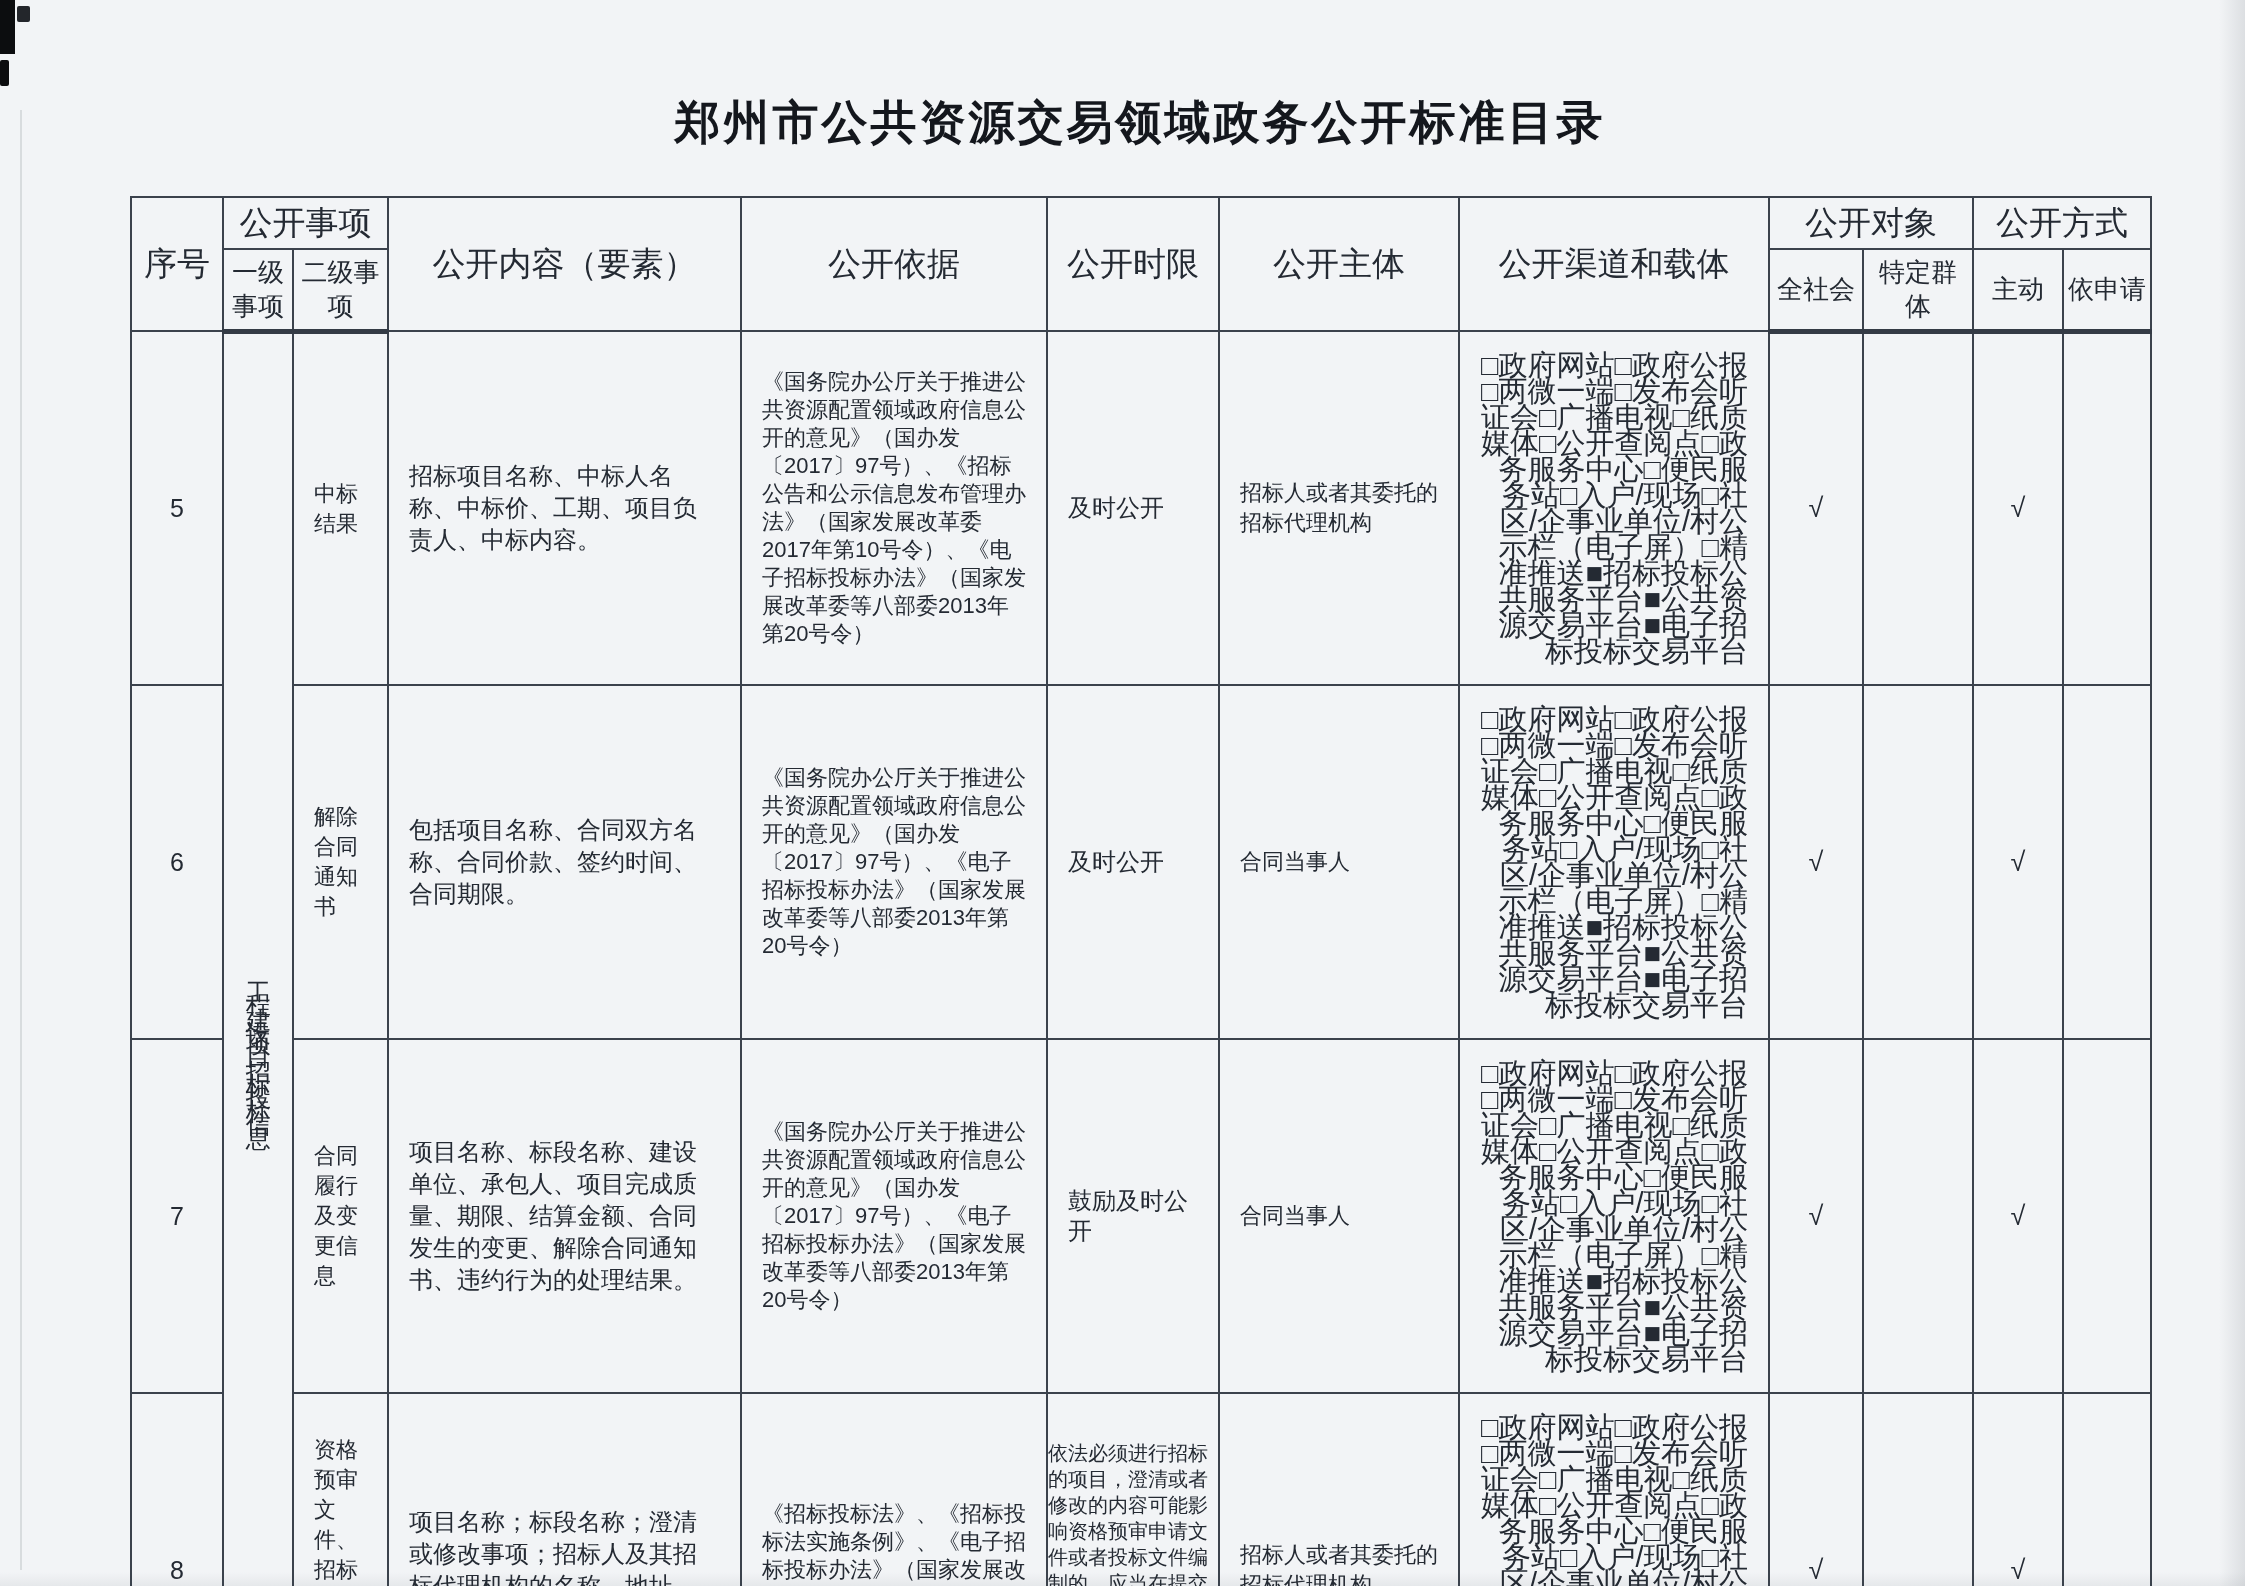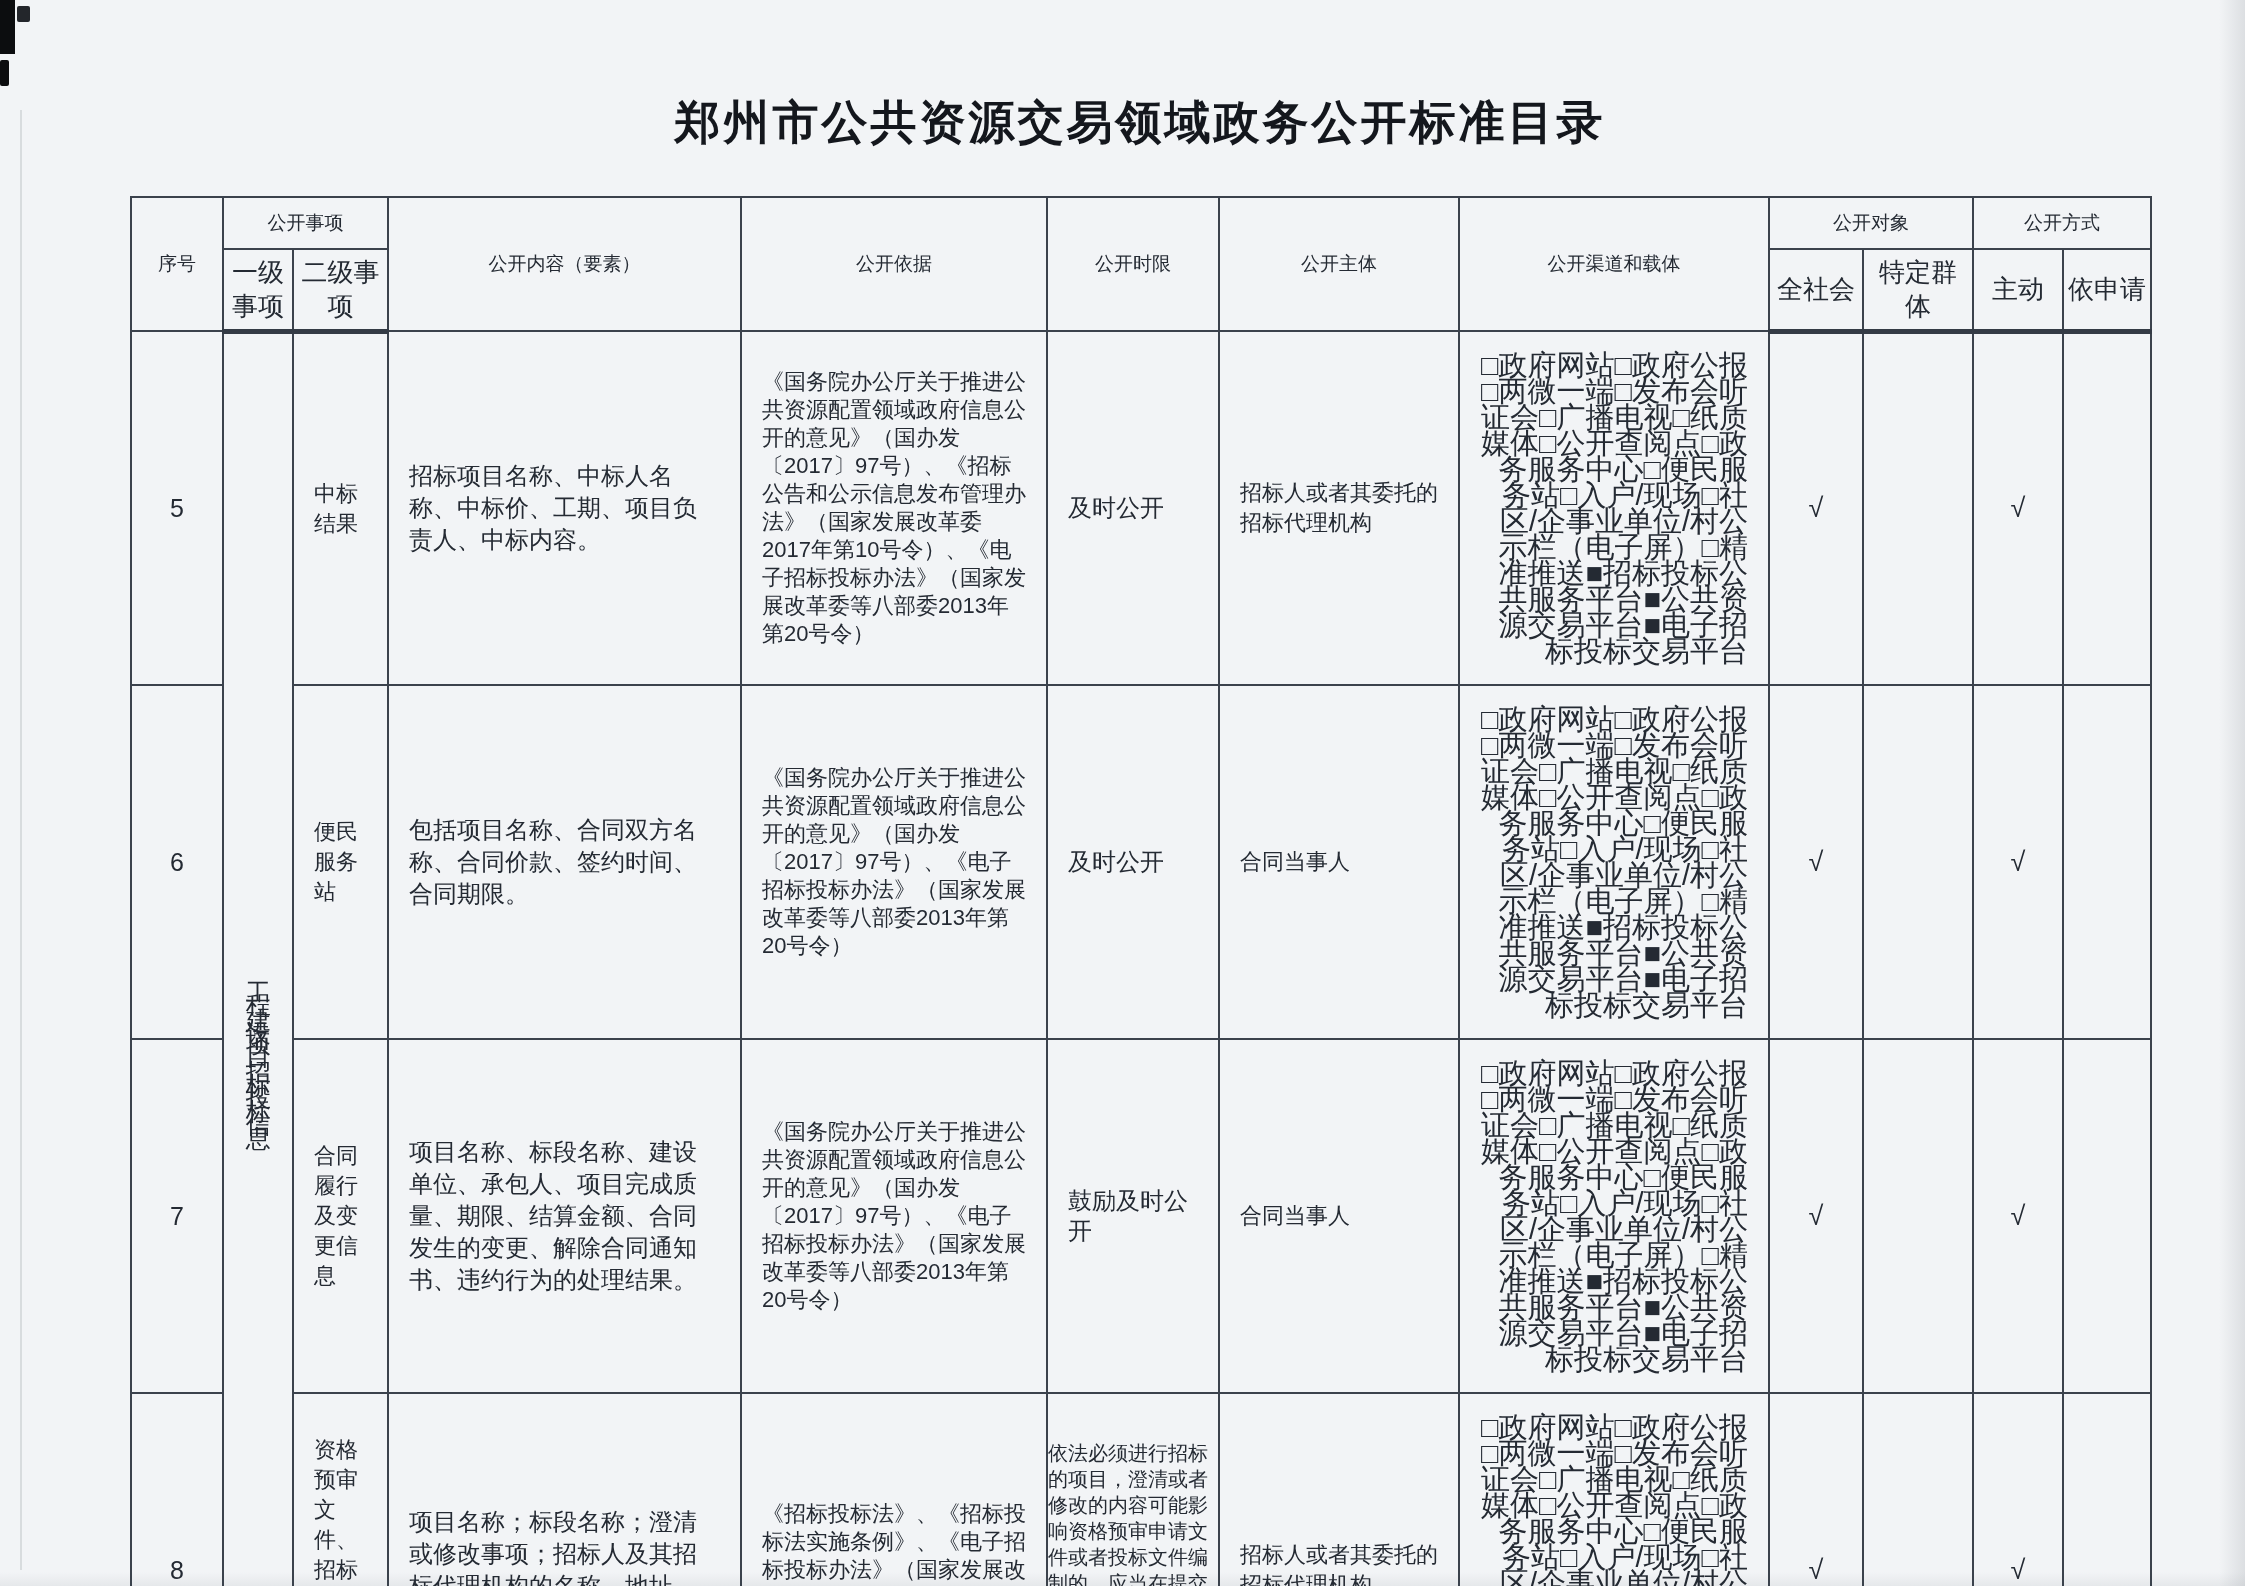--- a/index.html
+++ b/index.html
@@ -37,21 +37,21 @@
   }
   table.std th,table.std td{
     border:2px solid #3b424c;
     padding:20px;
     vertical-align:middle;
     font-weight:400;
     color:#242a33;
     overflow:hidden;
   }
   table.std thead th{
-    text-align:center;font-size:19px;line-height:34px;padding:4px;
+    text-align:center;font-size:33px;line-height:34px;padding:4px;
   }
   table.std thead tr.sub th{border-bottom:5px solid #343b45;}
   table.std thead tr.sub th{font-size:26px;}
   tr.hrow1{height:52px;}
   tr.hrow2{height:82px;}
   tr.r5{height:258px;}
   tr.r6{height:257px;}
   tr.r7{height:275px;}
   tr.r8{height:308px;}
 
@@ -141,21 +141,21 @@
         <td class="c-time">及时公开</td>
         <td class="c-subject">招标人或者其委托的招标代理机构</td>
         <td class="c-channels">□政府网站□政府公报□两微一端□发布会听证会□广播电视□纸质媒体□公开查阅点□政务服务中心□便民服务站□入户/现场□社区/企事业单位/村公示栏（电子屏）□精准推送■招标投标公共服务平台■公共资源交易平台■电子招标投标交易平台</td>
         <td class="c-check">√</td>
         <td class="c-check"></td>
         <td class="c-check">√</td>
         <td class="c-check"></td>
       </tr>
       <tr class="r6">
         <td class="c-serial">6</td>
-        <td class="c-level2">便民服务站</td>
+        <td class="c-level2">解除合同通知书</td>
         <td class="c-content">包括项目名称、合同双方名称、合同价款、签约时间、合同期限。</td>
         <td class="c-basis">《国务院办公厅关于推进公共资源配置领域政府信息公开的意见》（国办发〔2017〕97号）、《电子招标投标办法》（国家发展改革委等八部委2013年第20号令）</td>
         <td class="c-time">及时公开</td>
         <td class="c-subject">合同当事人</td>
         <td class="c-channels">□政府网站□政府公报□两微一端□发布会听证会□广播电视□纸质媒体□公开查阅点□政务服务中心□便民服务站□入户/现场□社区/企事业单位/村公示栏（电子屏）□精准推送■招标投标公共服务平台■公共资源交易平台■电子招标投标交易平台</td>
         <td class="c-check">√</td>
         <td class="c-check"></td>
         <td class="c-check">√</td>
         <td class="c-check"></td>
       </tr>

